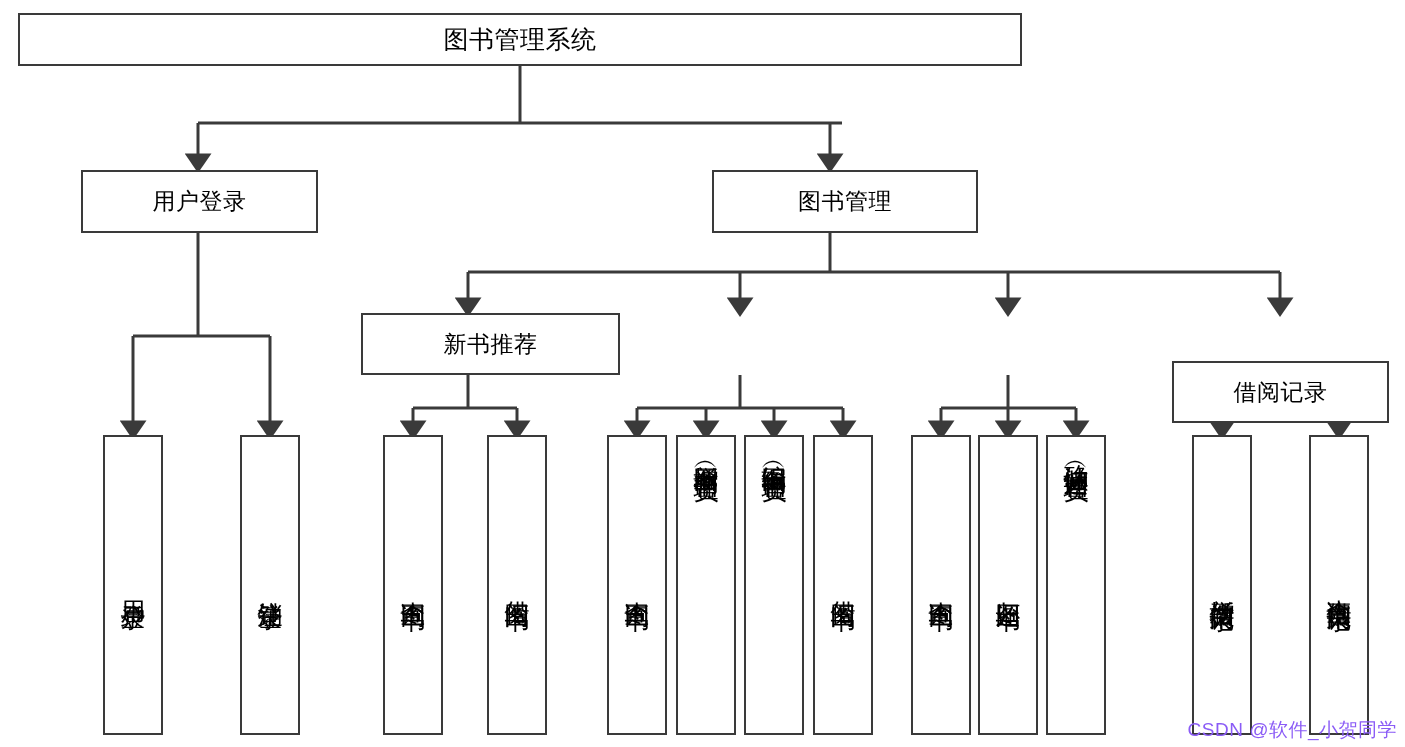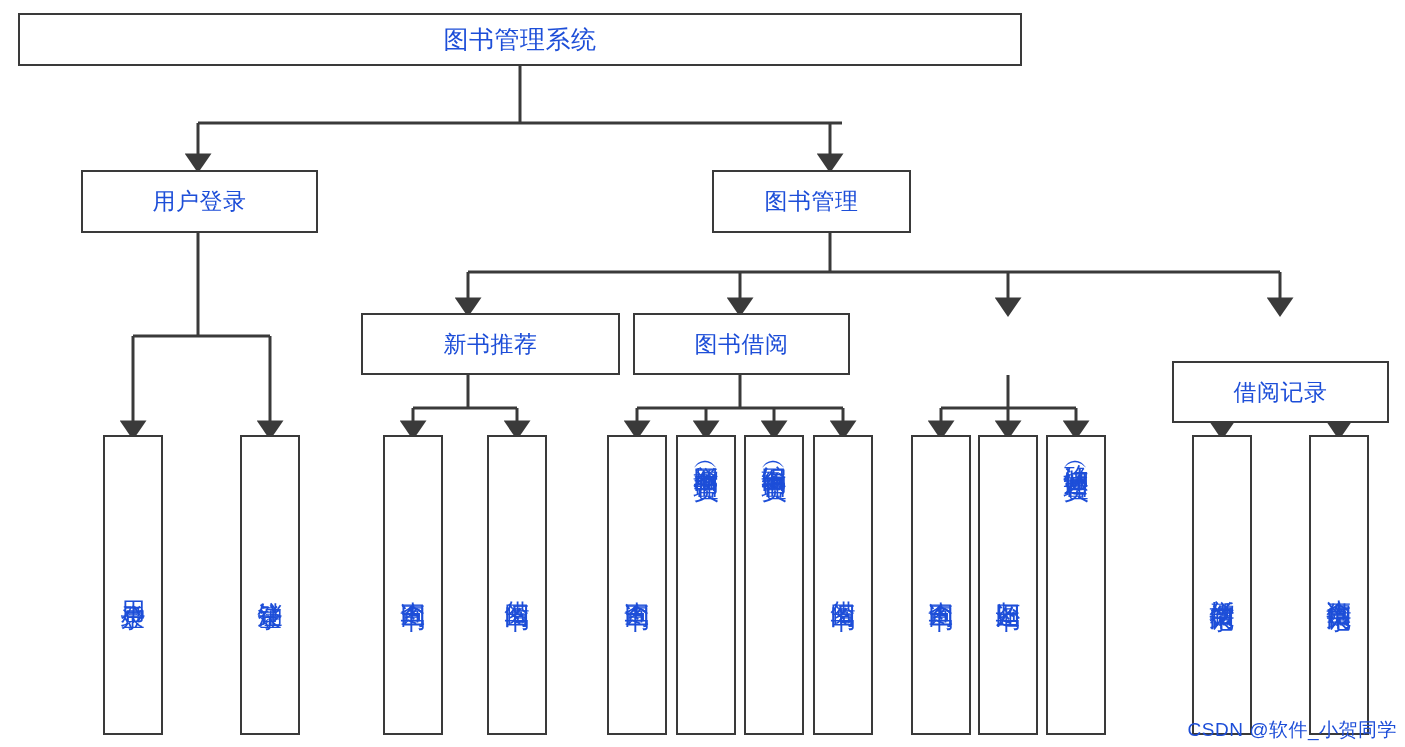--- a/index.html
+++ b/index.html
@@ -17,21 +17,21 @@
 
   
   .node{
     position:absolute;
     box-sizing:border-box;
     background:#ffffff;
     border:2px solid #3a3a3a;
     display:flex;
     align-items:center;
     justify-content:center;
-    color:#1d4ed8;
+    color:#000000;
     text-align:center;
   }
   .node .lbl{
     display:block;
     white-space:pre;
     letter-spacing:0.5px;
   }
 
   
   .root{font-size:25px;}
@@ -51,21 +51,21 @@
     line-height:1.08;
     letter-spacing:2px;
   }
   .leaf.centered{align-items:center;padding-top:0;}
 
   
   #watermark{
     position:absolute;
     right:8px;bottom:4px;
     font-size:19px;
-    color:#1d4ed8;
+    color:#8b5cf6;
     letter-spacing:0.5px;
     white-space:nowrap;
     pointer-events:none;
   }
 </style>
 </head>
 <body>
 
 <div id="canvas">
 
@@ -120,31 +120,28 @@
   </svg>
 
   <div class="node root" style="left:18px;top:13px;width:1004px;height:53px;">
     <span class="lbl">图书管理系统</span>
   </div>
 
   <div class="node h-node" style="left:81px;top:170px;width:237px;height:63px;">
     <span class="lbl">用户登录</span>
   </div>
 
-  <div class="node h-node" style="left:712px;top:170px;width:199px;height:63px;">
+  <div class="node h-node" style="left:712px;top:170px;width:266px;height:63px;">
     <span class="lbl">图书管理</span>
   </div>
 
   <div class="node h-node" style="left:361px;top:313px;width:259px;height:62px;">
     <span class="lbl">新书推荐</span>
   </div>
 
-  <div class="node h-node" style="left:633px;top:313px;width:217px;height:62px;">
-    <span class="lbl">图书借阅</span>
-  </div>
 
 
   <div class="node h-node" style="left:1172px;top:313px;width:217px;height:62px;margin-top:48px;">
     <span class="lbl">借阅记录</span>
   </div>
 
   <div class="node leaf centered" style="left:103px;top:435px;width:60px;height:300px;">
     <span class="lbl">用户登录</span>
   </div>
 

